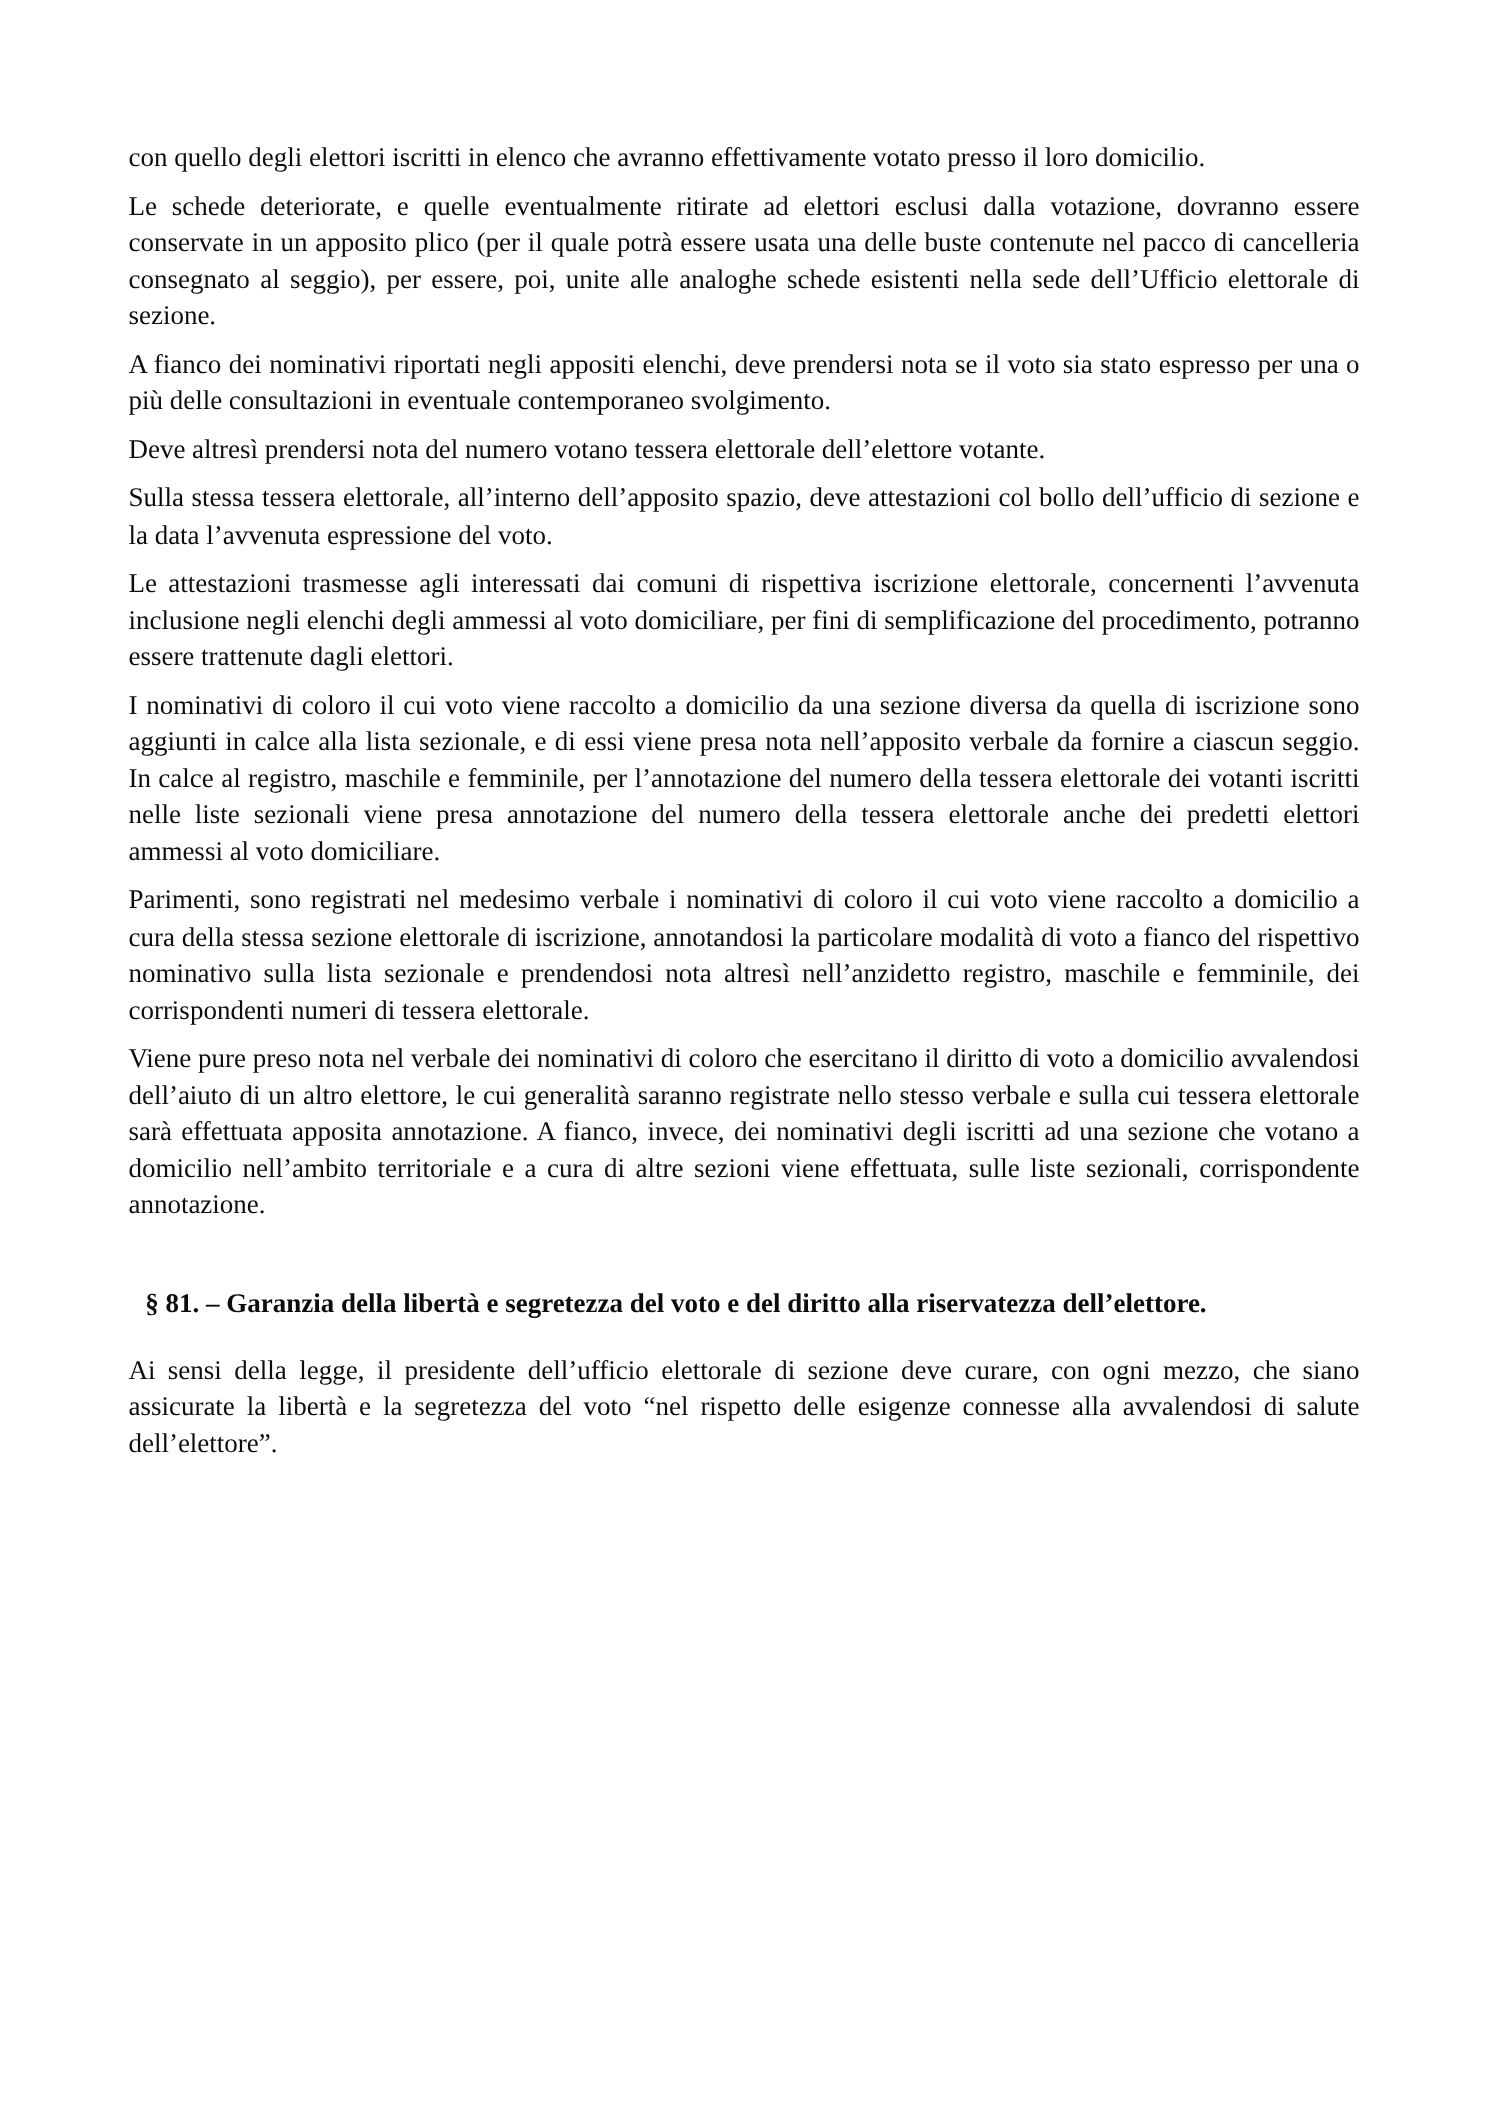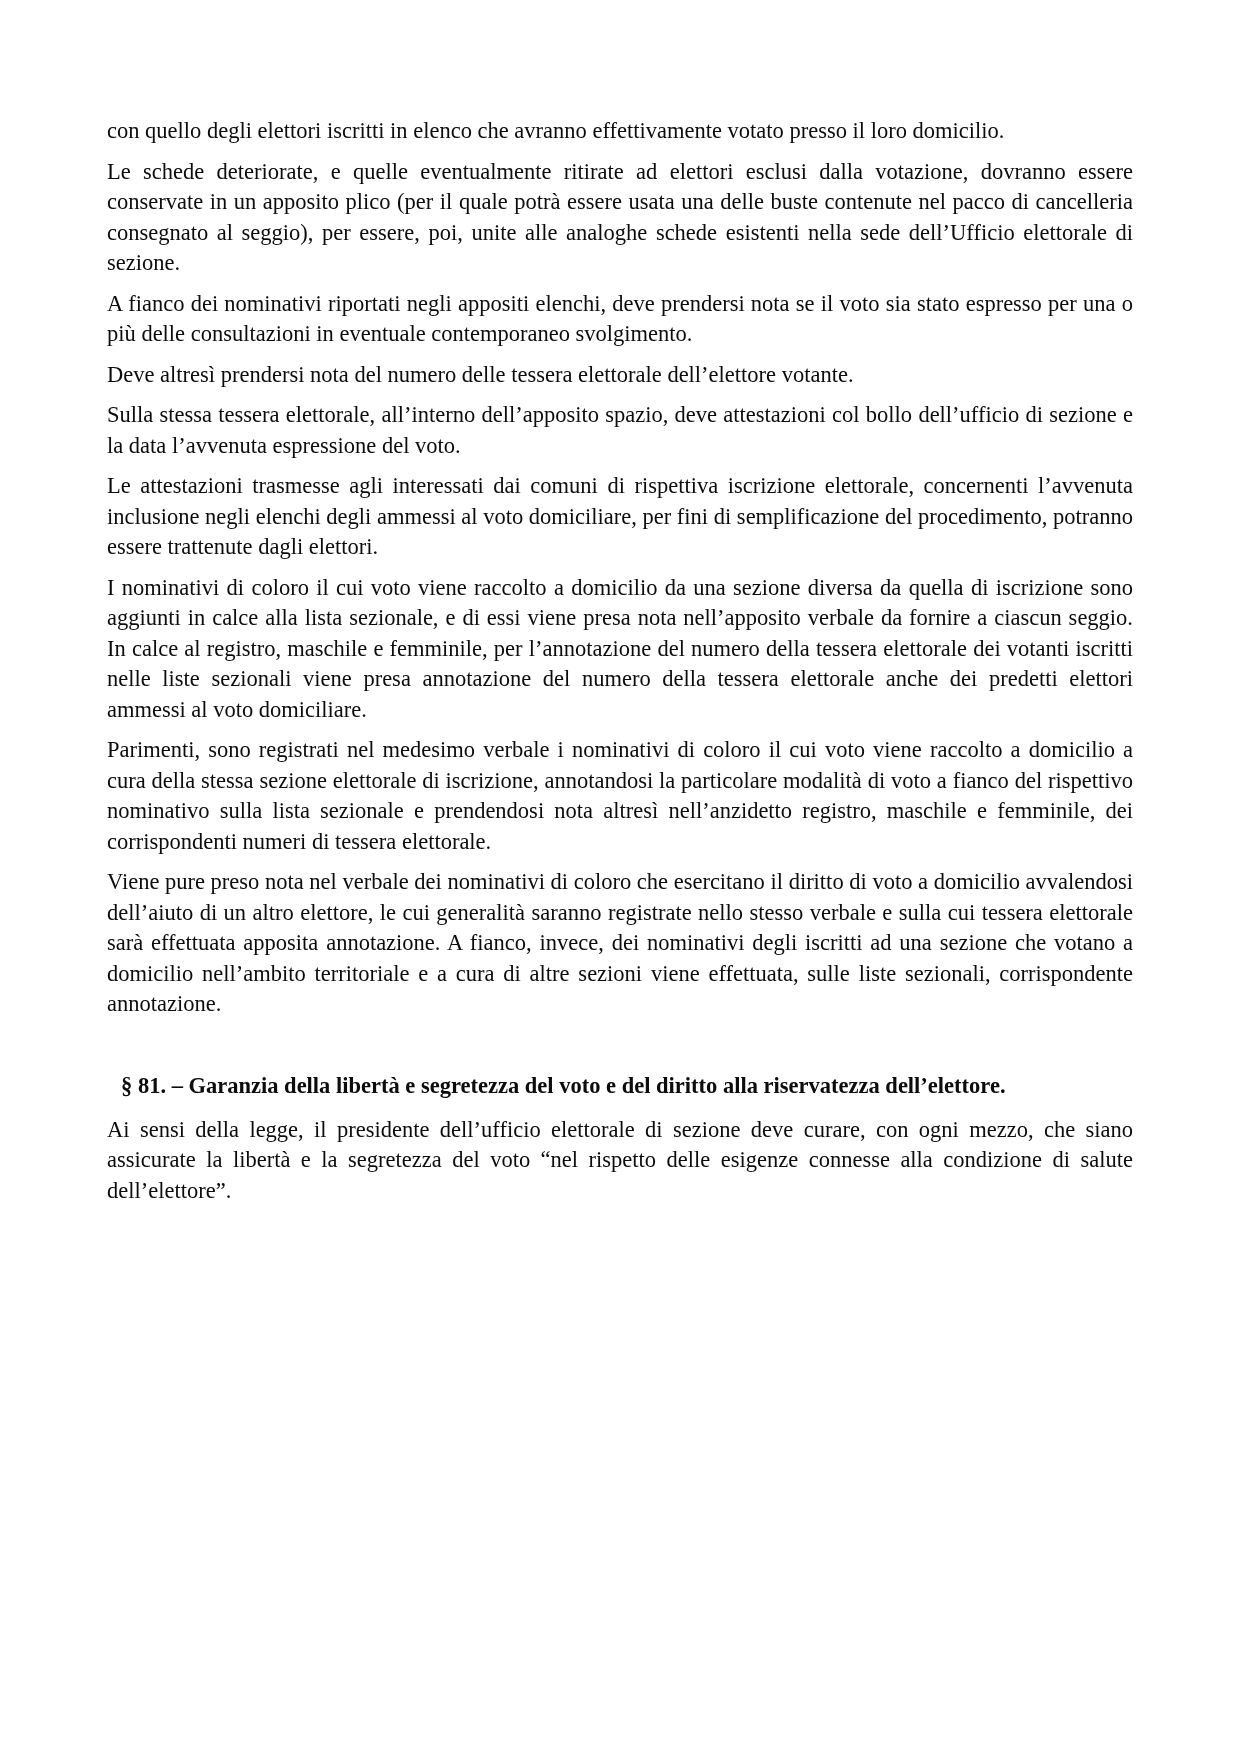--- a/index.html
+++ b/index.html
@@ -30,49 +30,49 @@
   }
   .doc-body h2.section-heading {
     font-size: 22.5px;
     line-height: 31px;
     font-weight: bold;
     text-align: justify;
     margin: 50px 0 42px 0;
   }
   .doc-body h2.section-heading.indented {
     padding-left: 14px;
-    margin-bottom: 14px;
+    margin-bottom: 26px;
     text-align: left;
   }
 </style>
 </head>
 <body>
 
 <div class="page">
   <div class="doc-body">
 
     <p>con quello degli elettori iscritti in elenco che avranno effettivamente votato presso il loro domicilio.</p>
 
     <p>Le schede deteriorate, e quelle eventualmente ritirate ad elettori esclusi dalla votazione, dovranno essere conservate in un apposito plico (per il quale potrà essere usata una delle buste contenute nel pacco di cancelleria consegnato al seggio), per essere, poi, unite alle analoghe schede esistenti nella sede dell’Ufficio elettorale di sezione.</p>
 
 
     <p>A fianco dei nominativi riportati negli appositi elenchi, deve prendersi nota se il voto sia stato espresso per una o più delle consultazioni in eventuale contemporaneo svolgimento.</p>
 
-    <p>Deve altresì prendersi nota del numero delle tessera elettorale dell’elettore votante.</p>
+    <p>Deve altresì prendersi nota del numero votano tessera elettorale dell’elettore votante.</p>
 
     <p>Sulla stessa tessera elettorale, all’interno dell’apposito spazio, deve attestazioni col bollo dell’ufficio di sezione e la data l’avvenuta espressione del voto.</p>
 
     <p>Le attestazioni trasmesse agli interessati dai comuni di rispettiva iscrizione elettorale, concernenti l’avvenuta inclusione negli elenchi degli ammessi al voto domiciliare, per fini di semplificazione del procedimento, potranno essere trattenute dagli elettori.</p>
 
 
     <p>I nominativi di coloro il cui voto viene raccolto a domicilio da una sezione diversa da quella di iscrizione sono aggiunti in calce alla lista sezionale, e di essi viene presa nota nell’apposito verbale da fornire a ciascun seggio. In calce al registro, maschile e femminile, per l’annotazione del numero della tessera elettorale dei votanti iscritti nelle liste sezionali viene presa annotazione del numero della tessera elettorale anche dei predetti elettori ammessi al voto domiciliare.</p>
 
     <p>Parimenti, sono registrati nel medesimo verbale i nominativi di coloro il cui voto viene raccolto a domicilio a cura della stessa sezione elettorale di iscrizione, annotandosi la particolare modalità di voto a fianco del rispettivo nominativo sulla lista sezionale e prendendosi nota altresì nell’anzidetto registro, maschile e femminile, dei corrispondenti numeri di tessera elettorale.</p>
 
     <p>Viene pure preso nota nel verbale dei nominativi di coloro che esercitano il diritto di voto a domicilio avvalendosi dell’aiuto di un altro elettore, le cui generalità saranno registrate nello stesso verbale e sulla cui tessera elettorale sarà effettuata apposita annotazione. A fianco, invece, dei nominativi degli iscritti ad una sezione che votano a domicilio nell’ambito territoriale e a cura di altre sezioni viene effettuata, sulle liste sezionali, corrispondente annotazione.</p>
 
 
     <h2 class="section-heading indented">§ 81. – Garanzia della libertà e segretezza del voto e del diritto alla riservatezza dell’elettore.</h2>
 
-    <p class="last-para">Ai sensi della legge, il presidente dell’ufficio elettorale di sezione deve curare, con ogni mezzo, che siano assicurate la libertà e la segretezza del voto “nel rispetto delle esigenze connesse alla condizione di salute dell’elettore”.</p>
+    <p class="last-para">Ai sensi della legge, il presidente dell’ufficio elettorale di sezione deve curare, con ogni mezzo, che siano assicurate la libertà e la segretezza del voto “nel rispetto delle esigenze connesse alla avvalendosi di salute dell’elettore”.</p>
 
   </div>
 </div>
 
 </body></html>

